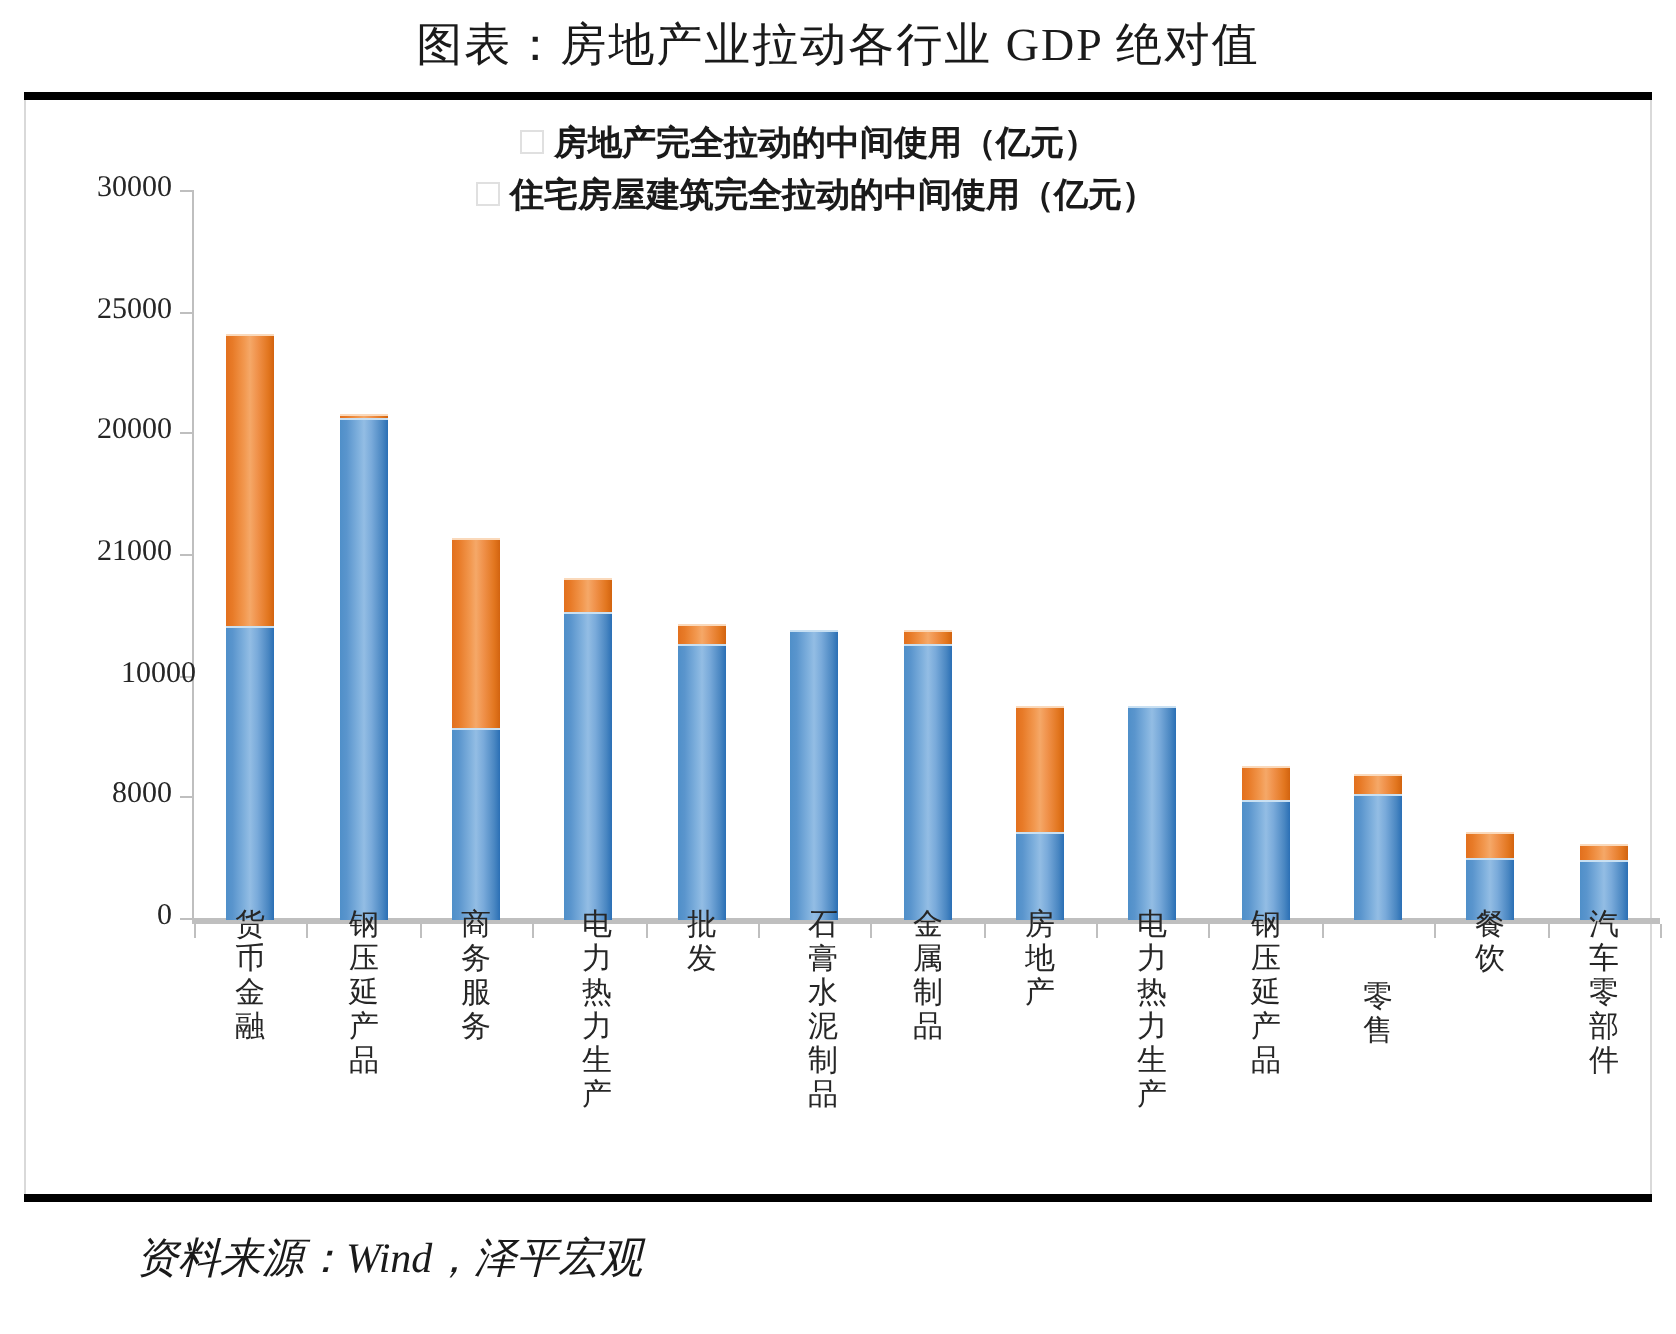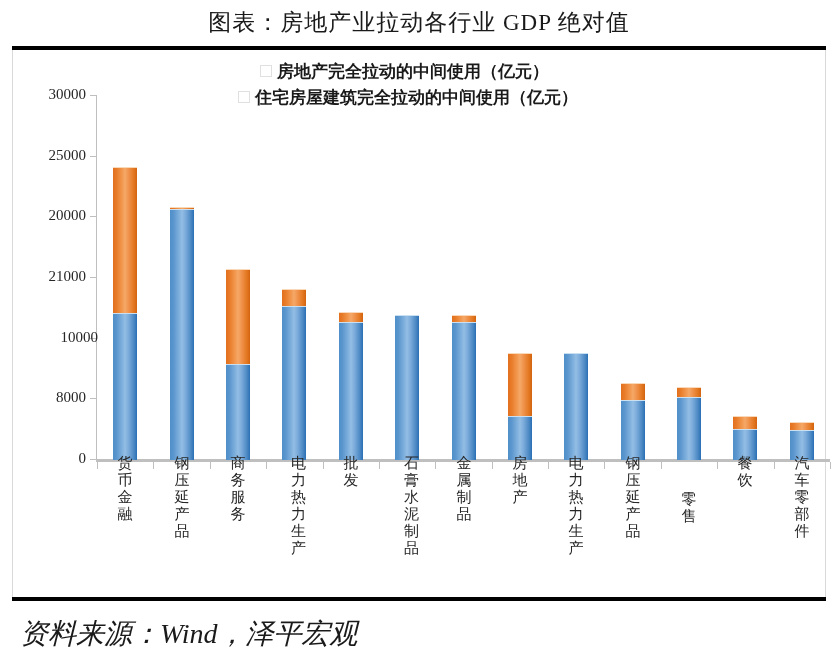--- a/index.html
+++ b/index.html
@@ -164,25 +164,26 @@
 
   
   #source-note {
     position: absolute;
     left: 0;
     right: 0;
     bottom: 0;
     height: 70px;
   }
   #source-text {
-    font-size: 28px;
+    font-size: 21px;
     font-style: italic;
     font-family: "Liberation Serif", "DejaVu Serif", serif;
     padding: 14px 0 0 20px;
     white-space: nowrap;
+    margin-left: 48px;
   }
 </style>
 </head>
 <body>
 
 <div id="chart-title-wrap">
   <div id="chart-title">图表：房地产业拉动各行业 GDP 绝对值</div>
   <div class="rule-top"></div>
 </div>
 

